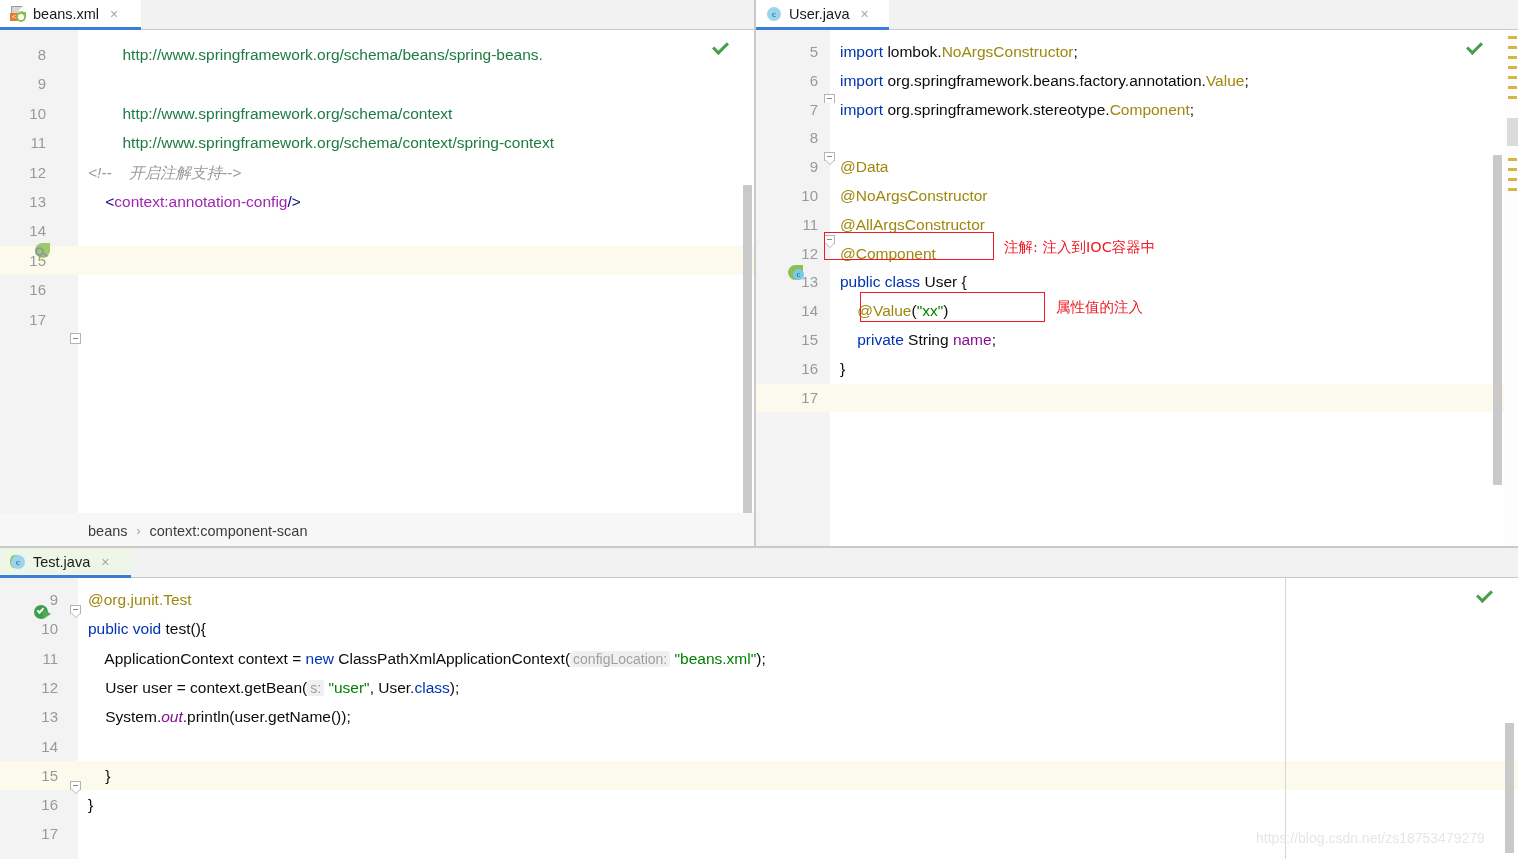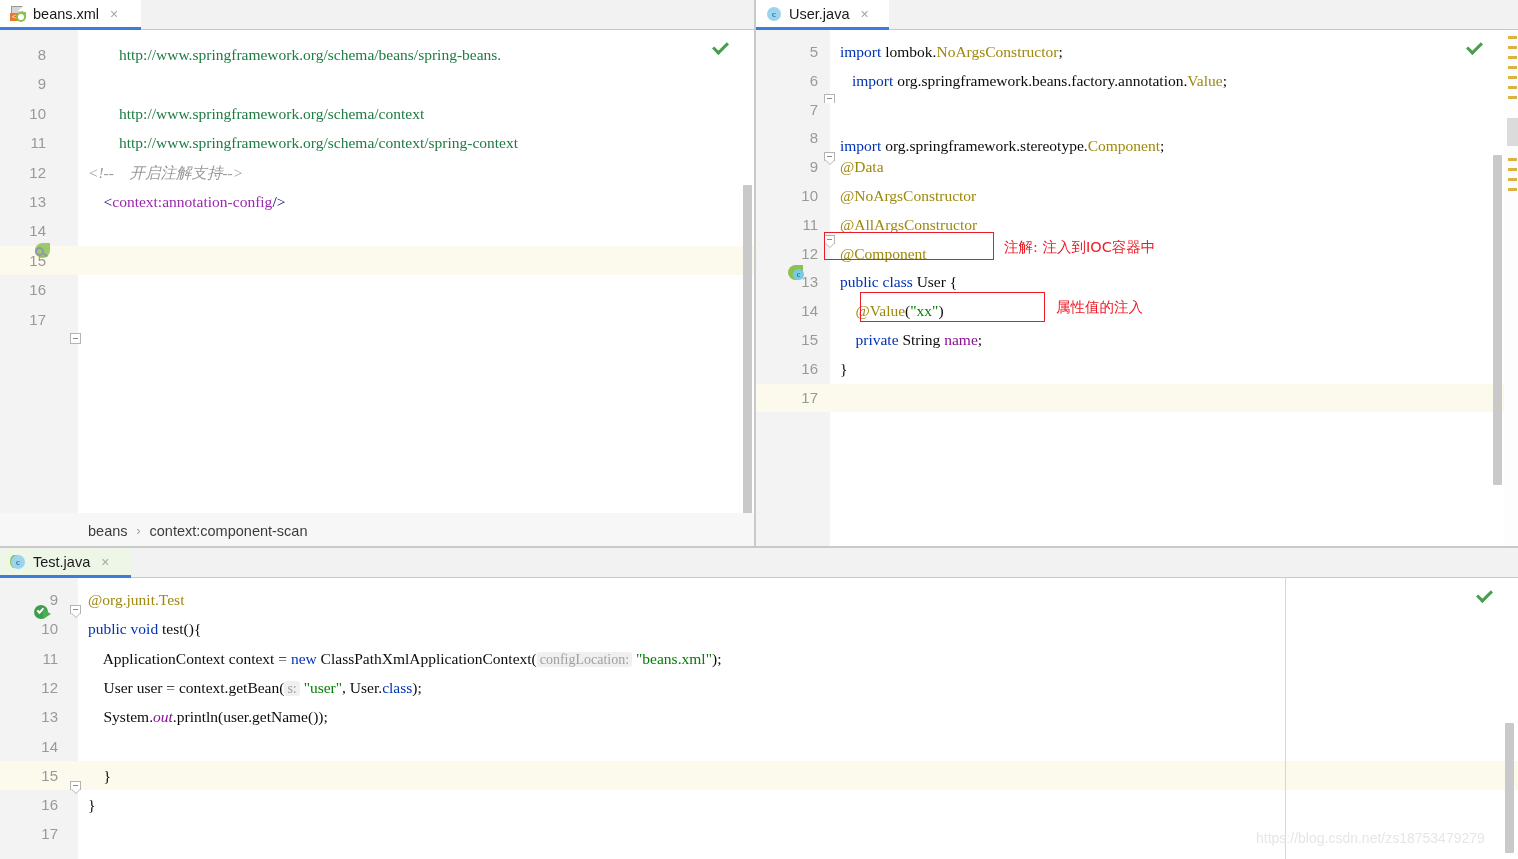--- a/index.html
+++ b/index.html
@@ -52,21 +52,21 @@
             background:#f3f3f3; }
   .gutter.g2 { width:74px; }
 
   .lines { position:absolute; top:0; bottom:0; left:0; right:0; }
   .ln { position:absolute; left:0; width:100%; height:29.4px; }
   .ln .num { position:absolute; right:0; width:46px; text-align:right;
       color:#999999; font-size:15px; font-family:"Liberation Sans", sans-serif;
       line-height:29.4px; }
   .ln.caret { background:#fcfaec; }
   .ln .code { position:absolute; left:88px; white-space:pre; font-size:15.5px;
-      line-height:29.4px; font-family:Liberation Serif, serif; color:#0c0c0c; }
+      line-height:29.4px; font-family:Liberation Sans, sans-serif; color:#0c0c0c; }
 
   
   .t-tag      { color:#000080; }
   .t-xmlname  { color:#9c27b0;margin-top:28px; }
   .t-attr     { color:#0000c0; }
   .t-str      { color:#008000; }
   .t-comment  { color:#9a9a9a; font-style:italic; }
   .t-url      { color:#1d7b43; }
   .t-kw       { color:#0033b3; }
   .t-anno     { color:#9e880d; }
@@ -249,25 +249,25 @@
 
     <div class="editorbody">
       <div class="gutter g2"></div>
       <div class="lines" id="user-lines">
           <div class="ln" style="top: 8px; height: 28.8px;">
             <span class="num" style="right: 700px; line-height: 28.8px;">5</span>
             <span class="code" style="left: 84px; line-height: 28.8px;"><span class="t-kw">import</span><span class="t-plain"> lombok.</span><span class="t-anno">NoArgsConstructor</span><span class="t-plain">;</span></span>
           </div>
           <div class="ln" style="top: 36.8px; height: 28.8px;">
             <span class="num" style="right: 700px; line-height: 28.8px;">6</span>
-            <span class="code" style="left: 96px; line-height: 28.8px;"><span class="t-kw">import</span><span class="t-plain"> org.springframework.beans.factory.annotation.</span><span class="t-anno">Value</span><span class="t-plain">;</span></span>
+            <span class="code" style="left: 84px; line-height: 28.8px;"><span class="t-kw">import</span><span class="t-plain"> org.springframework.beans.factory.annotation.</span><span class="t-anno">Value</span><span class="t-plain">;</span></span>
           </div>
           <div class="ln" style="top: 65.6px; height: 28.8px;">
             <span class="num" style="right: 700px; line-height: 28.8px;">7</span>
-            <span class="code" style="left: 84px; line-height: 28.8px; margin-top: 36px;"><span class="t-kw">import</span><span class="t-plain"> org.springframework.stereotype.</span><span class="t-anno">Component</span><span class="t-plain">;</span></span>
+            <span class="code" style="left: 84px; line-height: 28.8px;"><span class="t-kw">import</span><span class="t-plain"> org.springframework.stereotype.</span><span class="t-anno">Component</span><span class="t-plain">;</span></span>
           </div>
           <div class="ln" style="top: 94.4px; height: 28.8px;">
             <span class="num" style="right: 700px; line-height: 28.8px;">8</span>
             <span class="code" style="left: 84px; line-height: 28.8px;"></span>
           </div>
           <div class="ln" style="top: 123.2px; height: 28.8px;">
             <span class="num" style="right: 700px; line-height: 28.8px;">9</span>
             <span class="code" style="left: 84px; line-height: 28.8px;"><span class="t-anno">@Data</span></span>
           </div>
           <div class="ln" style="top: 152px; height: 28.8px;">

